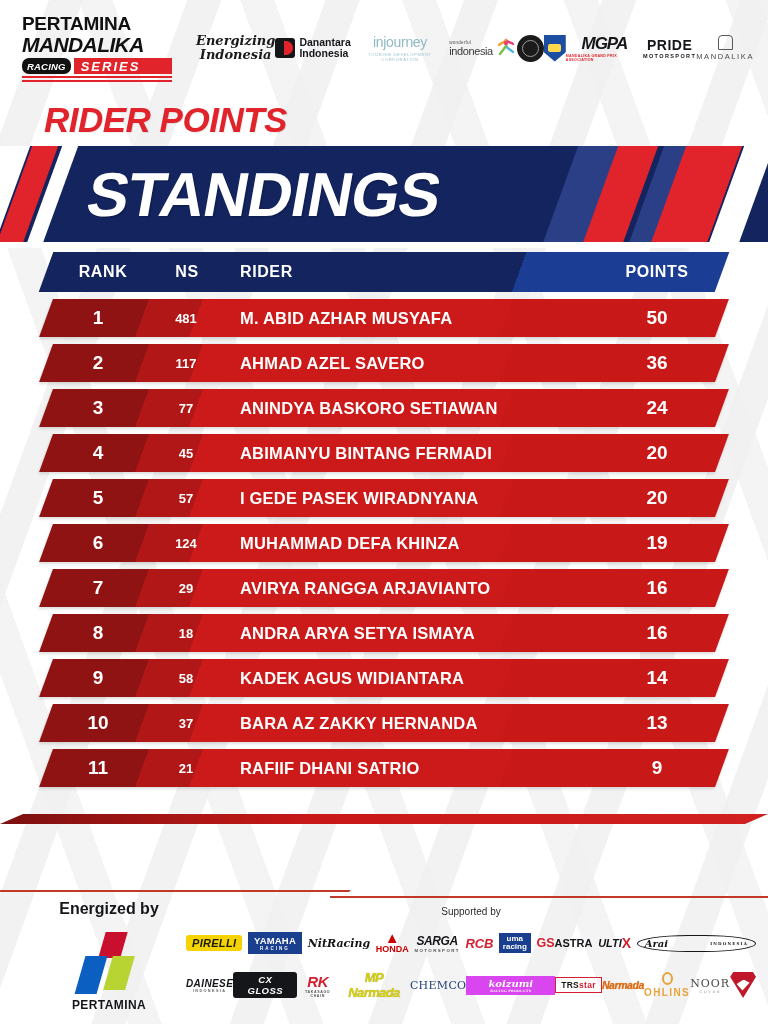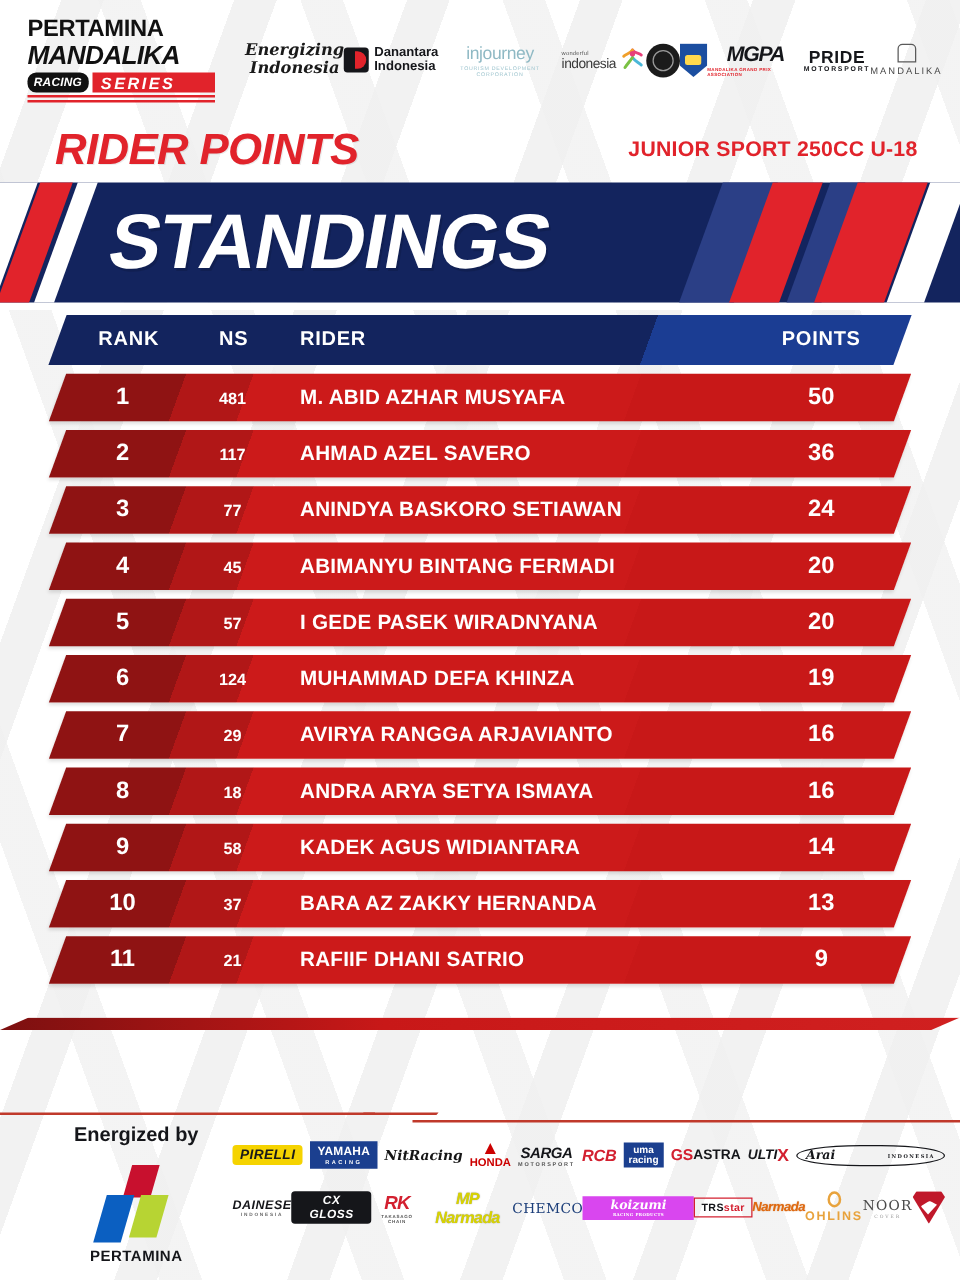--- a/index.html
+++ b/index.html
@@ -332,21 +332,20 @@
       <div class="lg mandalika">
         <span class="md-mark"></span>
         <small>MANDALIKA</small>
       </div>
 
     </div>
   </div>
 
   <div class="titlerow">
     <div class="rider-points">RIDER POINTS</div>
-    <div class="category">JUNIOR SPORT 250CC U-18</div>
   </div>
 
   <div class="banner">
     <span class="stripe lwhite"></span>
     <span class="stripe lred"></span>
     <span class="stripe lwhite2"></span>
     <span class="stripe rblue"></span>
     <span class="stripe rred1"></span>
     <span class="stripe rblue2"></span>
     <span class="stripe rred2"></span>
@@ -471,20 +470,21 @@
       <div class="lbl">Energized by</div>
       <div class="pertamina-mark">
         <span class="pm-shape pm-red"></span>
         <span class="pm-shape pm-blue"></span>
         <span class="pm-shape pm-green"></span>
       </div>
       <div class="pertamina-txt">PERTAMINA</div>
     </div>
 
     <div class="supported">
+      <div class="lbl">Supported by</div>
 
       <div class="sprow">
         <span class="sp sp-pirelli">PIRELLI</span>
         <span class="sp sp-yamaha">
           <span>
             <span>YAMAHA</span>
             <small>RACING</small>
           </span>
         </span>
         <span class="sp sp-nr">NitRacing</span>

